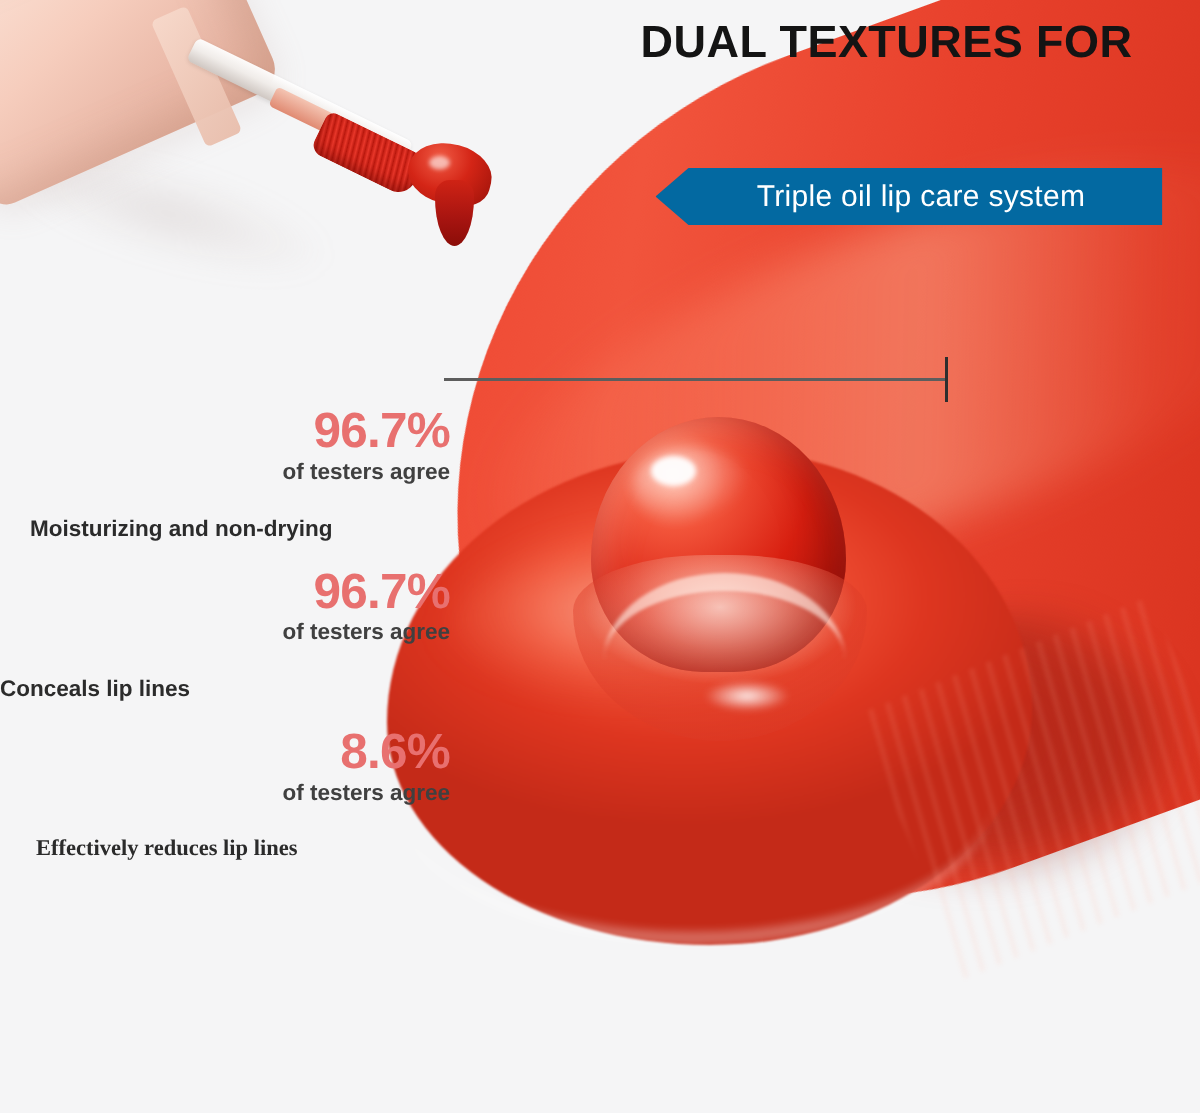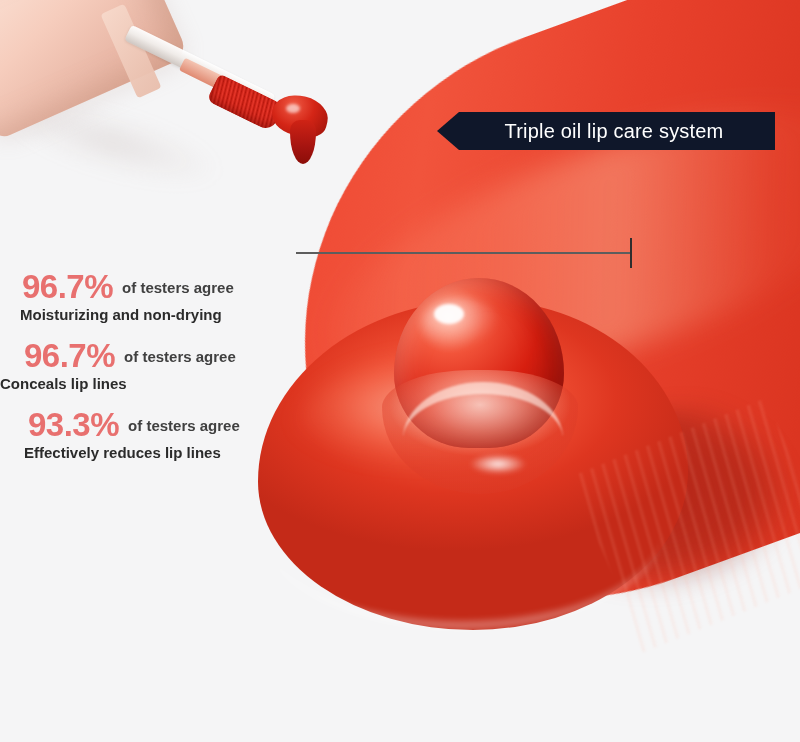--- a/index.html
+++ b/index.html
@@ -273,21 +273,21 @@
     color:#141414;
     text-transform:uppercase;
   }
   .headline span { display:block; }
 
   
   .ribbon {
     position:absolute;
     left:437px; top:112px;
     width:338px; height:38px;
-    background:#0f172a;
+    background:#0369a1;
     display:flex; align-items:center; justify-content:center;
     clip-path:polygon(22px 0, 100% 0, 100% 100%, 22px 100%, 0 50%);
   }
   .ribbon-text {
     color:#ffffff;
     font-size:20px;
     letter-spacing:.2px;
     padding-left:16px;
   }
 
@@ -310,45 +310,45 @@
   .rule-tick {
     position:absolute;
     left:630px; top:238px;
     width:0; height:30px;
     border-left:2px solid #2e2e2e;
   }
 
   
   .stats { position:absolute; left:0; top:268px; width:300px; }
   .stat { margin-bottom:14px; }
-  .stat-line { display:flex; align-items:center; white-space:nowrap; }
+  .stat-line { display:flex; align-items:flex-end; white-space:nowrap;flex-direction:column; }
   .stat-pct {
     font-size:33px;
     font-weight:bold;
     color:#e8706f;
     letter-spacing:-.5px;
   }
   .stat-agree {
     font-size:15px;
     font-weight:bold;
     color:#404040;
     margin-left:9px;
   }
   .stat-caption {
     font-size:15px;
     font-weight:bold;
     color:#2b2b2b;
-    margin-top:0;
+    margin-top:21px;
   }
   .stat-0 .stat-line { padding-left:22px; }
   .stat-0 .stat-caption { padding-left:20px; }
   .stat-1 .stat-line { padding-left:24px; }
   .stat-1 .stat-caption { }
   .stat-2 .stat-line { padding-left:28px; }
-  .stat-2 .stat-caption { padding-left:24px; }
+  .stat-2 .stat-caption { padding-left:24px;font-family:Liberation Serif, serif; }
 </style>
 </head>
 <body>
 
 <div id="stage">
 
   <div class="photo-layer">
 
     <div class="swatch-main"></div>
     <div class="swatch-sheen"></div>
@@ -374,20 +374,21 @@
     <div class="wand-core"></div>
     <div class="flock"></div>
     <div class="drip-head"></div>
     <div class="drip-tail"></div>
     <div class="drip-hi"></div>
   </div>
 
   <div class="ui-layer">
 
     <div class="headline">
+      <span>DUAL TEXTURES FOR</span>
     </div>
 
     <div class="ribbon">
       <span class="ribbon-text">Triple oil lip care system</span>
     </div>
 
 
     <div class="rule"></div>
     <div class="rule-tick"></div>
 
@@ -404,21 +405,21 @@
       <div class="stat stat-1">
         <div class="stat-line">
           <span class="stat-pct">96.7%</span>
           <span class="stat-agree">of testers agree</span>
         </div>
         <div class="stat-caption">Conceals lip lines</div>
       </div>
 
       <div class="stat stat-2">
         <div class="stat-line">
-          <span class="stat-pct">93.3%</span>
+          <span class="stat-pct">8.6%</span>
           <span class="stat-agree">of testers agree</span>
         </div>
         <div class="stat-caption">Effectively reduces lip lines</div>
       </div>
 
     </div>
   </div>
 </div>
 
 </body></html>

